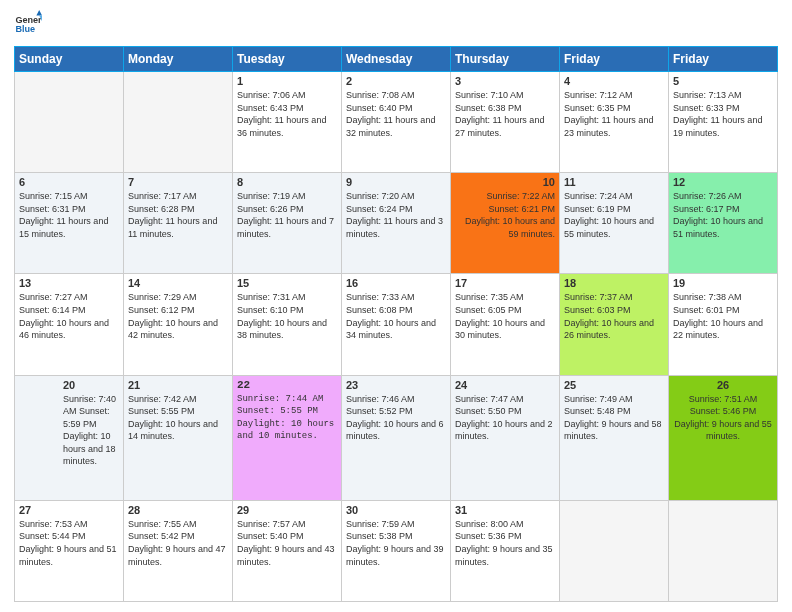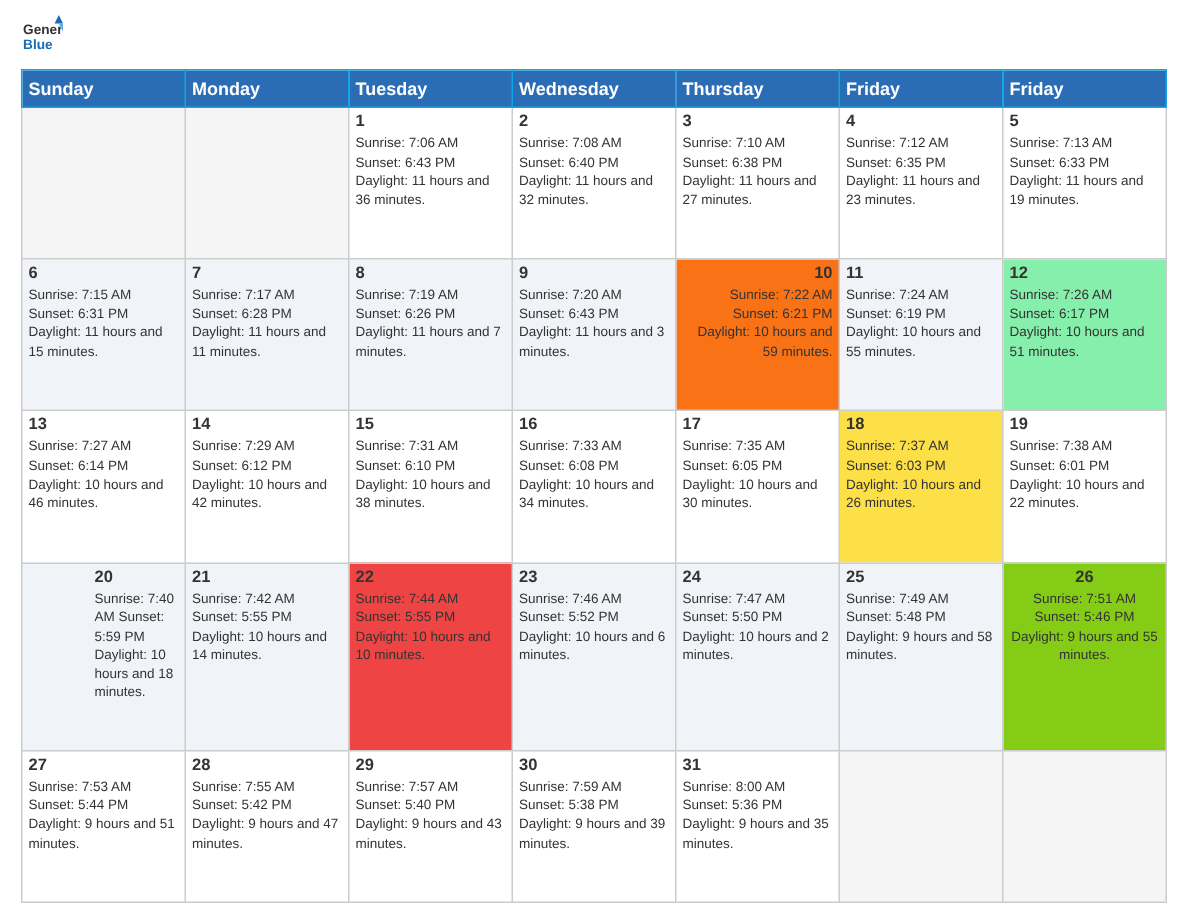--- a/index.html
+++ b/index.html
@@ -176,21 +176,21 @@
           </td>
           <td style="background: rgb(240, 244, 248);">
             <span class="day-num">8</span>
             <div class="day-info">Sunrise: 7:19 AM
 Sunset: 6:26 PM
 Daylight: 11 hours and 7 minutes.</div>
           </td>
           <td style="background: rgb(240, 244, 248);">
             <span class="day-num">9</span>
             <div class="day-info">Sunrise: 7:20 AM
-Sunset: 6:43 PM
+Sunset: 6:24 PM
 Daylight: 11 hours and 3 minutes.</div>
           </td>
           <td style="background: #f97316; text-align: right;">
             <span class="day-num">10</span>
             <div class="day-info">Sunrise: 7:22 AM
 Sunset: 6:21 PM
 Daylight: 10 hours and 59 minutes.</div>
           </td>
           <td style="background: rgb(240, 244, 248);">
             <span class="day-num">11</span>
@@ -229,21 +229,21 @@
             <div class="day-info">Sunrise: 7:33 AM
 Sunset: 6:08 PM
 Daylight: 10 hours and 34 minutes.</div>
           </td>
           <td style="background: rgb(255, 255, 255);">
             <span class="day-num">17</span>
             <div class="day-info">Sunrise: 7:35 AM
 Sunset: 6:05 PM
 Daylight: 10 hours and 30 minutes.</div>
           </td>
-          <td style="background: #fde047;">
+          <td style="background: #bef264;">
             <span class="day-num">18</span>
             <div class="day-info">Sunrise: 7:37 AM
 Sunset: 6:03 PM
 Daylight: 10 hours and 26 minutes.</div>
           </td>
           <td style="background: rgb(255, 255, 255);">
             <span class="day-num">19</span>
             <div class="day-info">Sunrise: 7:38 AM
 Sunset: 6:01 PM
 Daylight: 10 hours and 22 minutes.</div>
@@ -255,21 +255,21 @@
             <div class="day-info">Sunrise: 7:40 AM
 Sunset: 5:59 PM
 Daylight: 10 hours and 18 minutes.</div>
           </td>
           <td style="background: rgb(240, 244, 248);">
             <span class="day-num">21</span>
             <div class="day-info">Sunrise: 7:42 AM
 Sunset: 5:55 PM
 Daylight: 10 hours and 14 minutes.</div>
           </td>
-          <td style="background: #ef4444;">
+          <td style="background: #f0abfc; font-family: Liberation Mono, monospace;">
             <span class="day-num">22</span>
             <div class="day-info">Sunrise: 7:44 AM
 Sunset: 5:55 PM
 Daylight: 10 hours and 10 minutes.</div>
           </td>
           <td style="background: rgb(240, 244, 248);">
             <span class="day-num">23</span>
             <div class="day-info">Sunrise: 7:46 AM
 Sunset: 5:52 PM
 Daylight: 10 hours and 6 minutes.</div>

